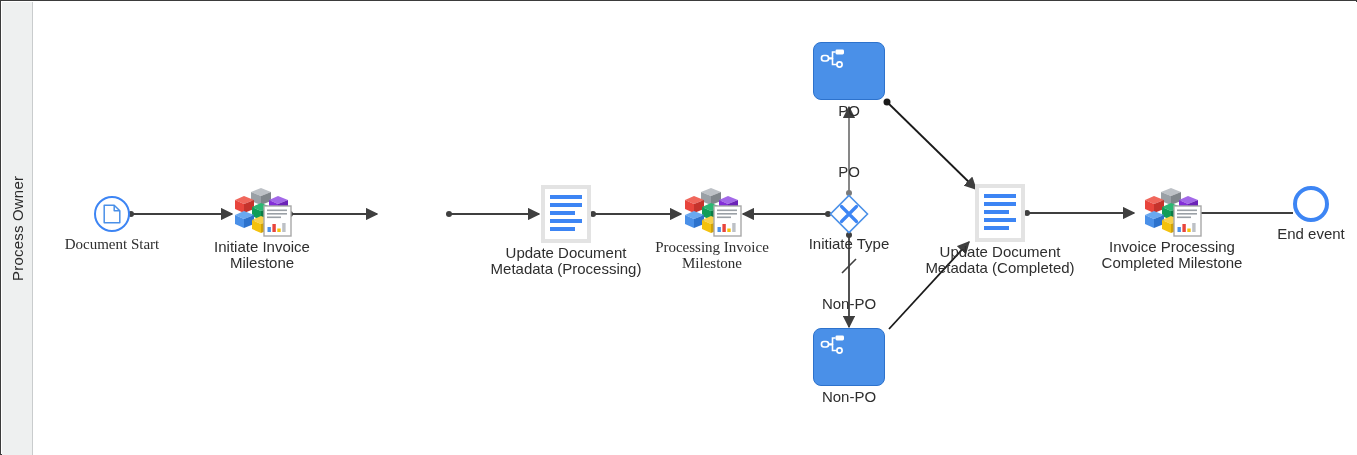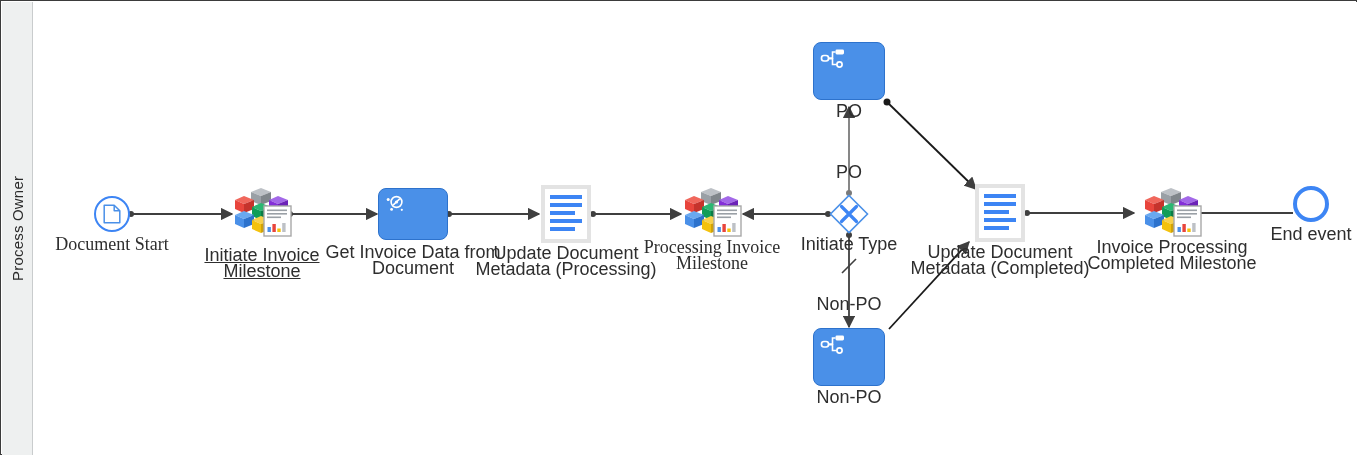--- a/index.html
+++ b/index.html
@@ -31,21 +31,21 @@
   #lane-body{
     position:absolute;left:32px;top:1px;width:1324px;height:453px;
     background:#ffffff;
   }
   
   #flows{position:absolute;left:0;top:0;width:1357px;height:455px;pointer-events:none;}
   
   .node{position:absolute;}
   .lbl{
     position:absolute;text-align:center;
-    font-size:18px;color:#2e2e2e;line-height:16px;
+    font-size:15px;color:#2e2e2e;line-height:16px;
     white-space:pre-line;left:50%;transform:translateX(-50%);
     width:190px;
   }
   
   .ev{border-radius:50%;box-sizing:border-box;}
   .ev-start{width:36px;height:36px;border:2.5px solid #3d85f4;background:#fff;}
   .ev-end{width:36px;height:36px;border:4px solid #3d85f4;background:#fff;}
   .ev-start svg{position:absolute;left:50%;top:50%;transform:translate(-50%,-50%);}
   
   .task-blue{
@@ -181,38 +181,24 @@
           <rect x="36" y="22.5" width="20" height="1.6" fill="#9aa0a6"></rect>
           <rect x="36" y="26" width="20" height="1.6" fill="#9aa0a6"></rect>
           <rect x="36" y="29.5" width="14" height="1.6" fill="#9aa0a6"></rect>
           <rect x="36.5" y="40" width="3.4" height="5" fill="#4a90e8"></rect>
           <rect x="41.4" y="37" width="3.4" height="8" fill="#e8453c"></rect>
           <rect x="46.3" y="41.5" width="3.4" height="3.5" fill="#f4c20d"></rect>
           <rect x="51.2" y="36" width="3.4" height="9" fill="#bdc1c6"></rect>
         </g>
       </svg>
     </div>
-    <div class="lbl" style="top:60px;left:31px;text-decoration:underline;">Initiate Invoice
+    <div class="lbl" style="top:52px;left:31px;">Initiate Invoice
 Milestone</div>
   </div>
 
-  <div class="node" style="left:377px;top:187px;">
-    <div class="task-blue">
-      <svg width="22" height="20" viewBox="0 0 22 20">
-        <circle cx="11.5" cy="8" r="5.4" fill="none" stroke="#ffffff" stroke-width="1.6"></circle>
-        <path d="M8.6,10.6 L14.4,5.2" stroke="#ffffff" stroke-width="1.6" stroke-linecap="round"></path>
-        <circle cx="11.5" cy="8" r="1.6" fill="#ffffff"></circle>
-        <circle cx="3.2" cy="5.4" r="1.5" fill="#ffffff"></circle>
-        <circle cx="6.6" cy="15.4" r="1.4" fill="#ffffff"></circle>
-        <circle cx="16.8" cy="15.8" r="1.1" fill="#ffffff"></circle>
-      </svg>
-    </div>
-    <div class="lbl" style="top:56px;left:35px;">Get Invoice Data from
-Document</div>
-  </div>
 
   <div class="node" style="left:540px;top:184px;">
     <div class="doc-node">
       <div class="bar" style="top:6px;width:32px;"></div>
       <div class="bar" style="top:14px;width:32px;"></div>
       <div class="bar" style="top:22px;width:25px;"></div>
       <div class="bar" style="top:30px;width:32px;"></div>
       <div class="bar" style="top:38px;width:25px;"></div>
     </div>
     <div class="lbl" style="top:60px;left:25px;">Update Document

